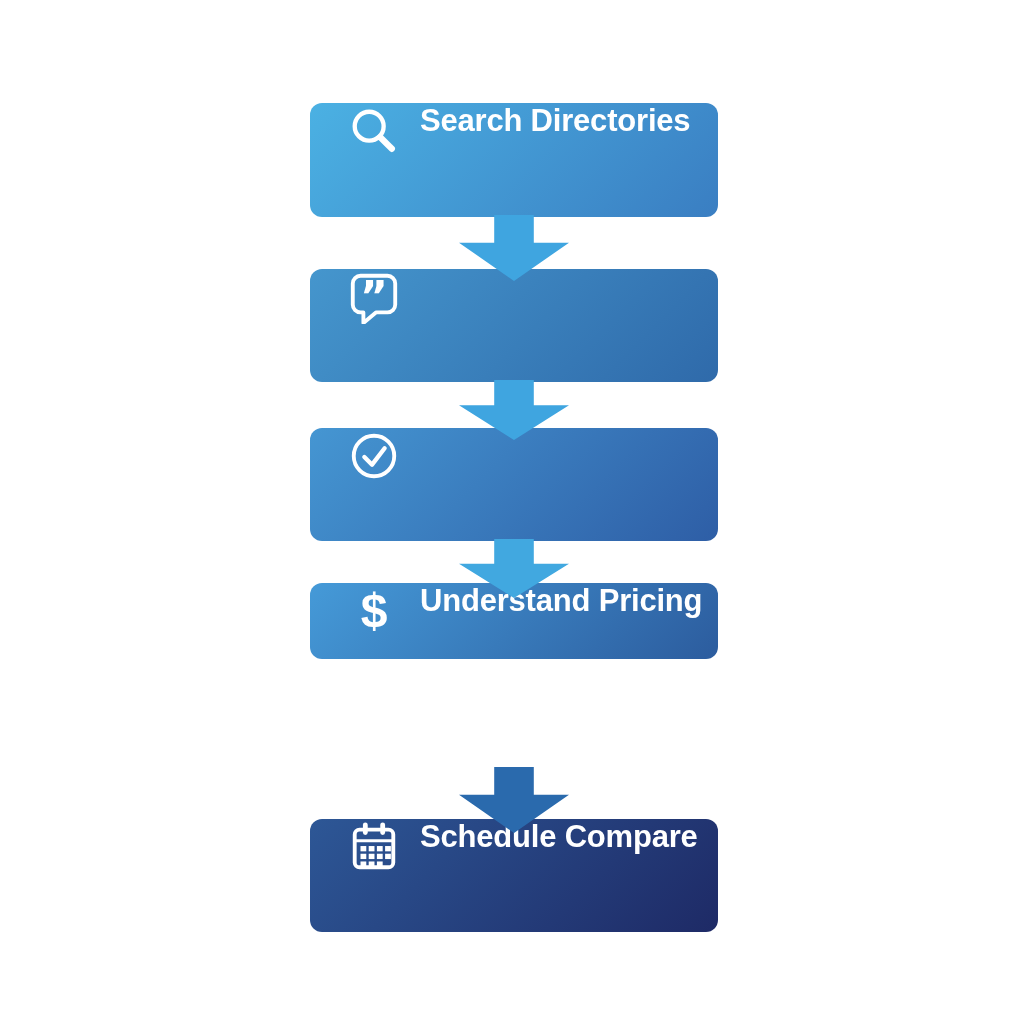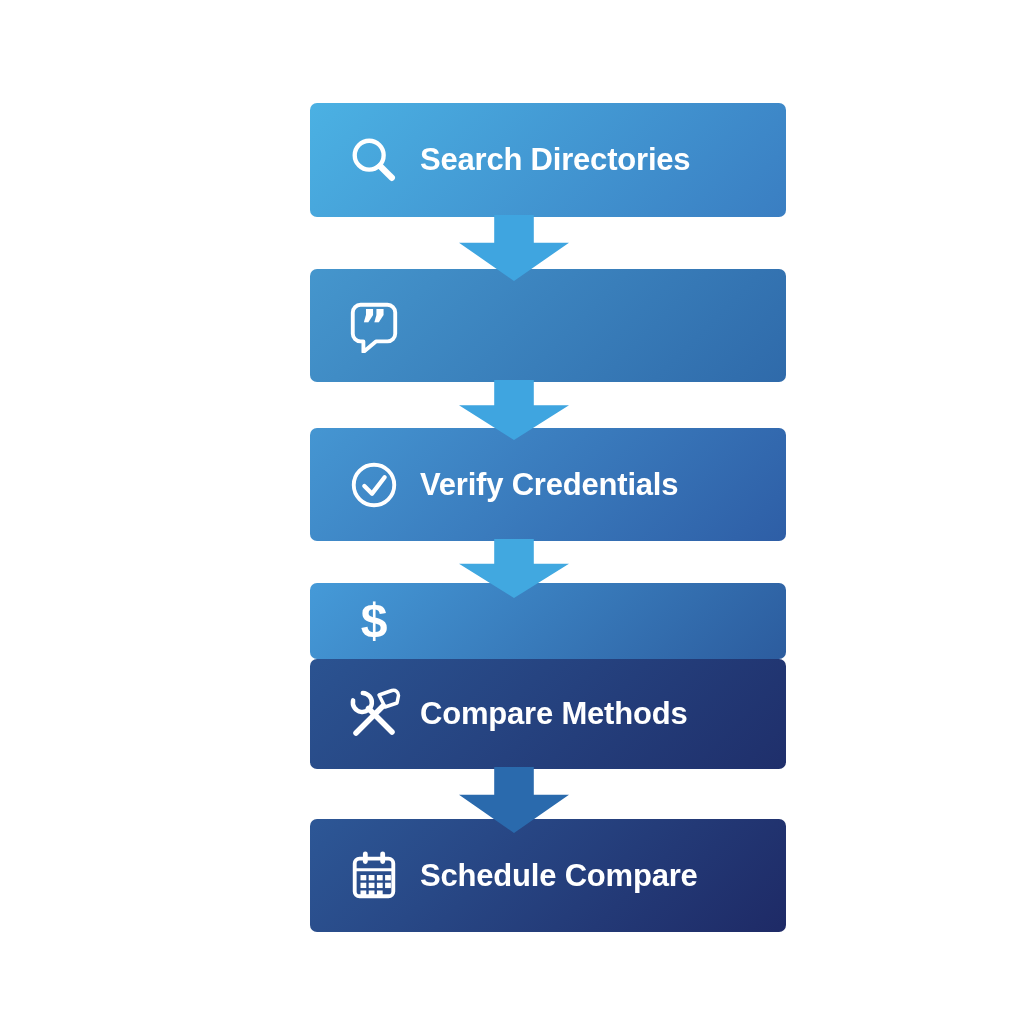--- a/index.html
+++ b/index.html
@@ -5,23 +5,23 @@
   html,body{margin:0;padding:0;background:#ffffff;}
   .canvas{
     position:relative;
     width:1024px;height:1024px;
     background:#ffffff;
     font-family:"Liberation Sans", sans-serif;
     overflow:hidden;
   }
   .step{
     position:absolute;
-    left:310px;width:476px;
-    border-radius:7px;
-    display:flex;align-items:center;
+    left:310px;width:408px;
+    border-radius:12px;
+    display:flex;align-items:flex-start;
     color:#ffffff;
     z-index:1;
   }
   .step-1{top:103px;height:114px;}
   .step-2{top:269px;height:113px;}
   .step-3{top:428px;height:113px;}
   .step-4{top:583px;height:76px;}
   .step-5{top:659px;height:110px;}
   .step-6{top:819px;height:113px;}
   .icon{
@@ -83,42 +83,29 @@
 
   <div class="arrow arrow-2" style="background: rgb(63, 165, 224);"></div>
 
   <div class="step step-3" style="background: linear-gradient(135deg, rgb(69, 150, 210), rgb(46, 94, 166));">
     <span class="icon">
       <svg width="54" height="54" viewBox="0 0 56 56" fill="none">
         <circle cx="28" cy="28" r="21" stroke="#fff" stroke-width="4"></circle>
         <path d="M18 29 L26 37 L39 20" stroke="#fff" stroke-width="4.5" stroke-linecap="round" stroke-linejoin="round"></path>
       </svg>
     </span>
-    <span class="label">Verify Credentials</span>
   </div>
 
   <div class="arrow arrow-3" style="background: rgb(65, 168, 224);"></div>
 
   <div class="step step-4" style="background: linear-gradient(135deg, rgb(69, 154, 216), rgb(44, 92, 158));">
     <span class="icon dollar">$</span>
+    <span class="label">Understand Pricing</span>
   </div>
 
-  <div class="step step-5" style="background: linear-gradient(135deg, rgb(43, 83, 145), rgb(31, 47, 107));">
-    <span class="icon">
-      <svg width="62" height="62" viewBox="0 0 56 56" fill="none">
-
-        <path d="M16.8 7 A9.5 9.5 0 1 1 7.1 14.4" stroke="#fff" stroke-width="4.5" stroke-linecap="round"></path>
-        <line x1="22.5" y1="22.5" x2="46" y2="46" stroke="#fff" stroke-width="5.5" stroke-linecap="round"></line>
-
-        <path d="M33 9 L46 4.5 A5 5 0 0 1 52.5 9.5 L51 17 L39 21 Z" stroke="#fff" stroke-width="3.5" stroke-linejoin="round"></path>
-        <line x1="37" y1="20" x2="10" y2="47" stroke="#fff" stroke-width="5.5" stroke-linecap="round"></line>
-      </svg>
-    </span>
-    <span class="label">Compare Methods</span>
-  </div>
 
   <div class="arrow arrow-4" style="background: rgb(42, 106, 173);"></div>
 
   <div class="step step-6" style="background: linear-gradient(135deg, rgb(45, 87, 150), rgb(30, 42, 102));">
     <span class="icon">
       <svg width="54" height="54" viewBox="0 0 56 56" fill="none">
         <line x1="19" y1="5" x2="19" y2="13" stroke="#fff" stroke-width="5" stroke-linecap="round"></line>
         <line x1="37" y1="5" x2="37" y2="13" stroke="#fff" stroke-width="5" stroke-linecap="round"></line>
         <rect x="8" y="10" width="40" height="39" rx="5" stroke="#fff" stroke-width="4"></rect>
         <line x1="9" y1="21.5" x2="47" y2="21.5" stroke="#fff" stroke-width="3"></line>

